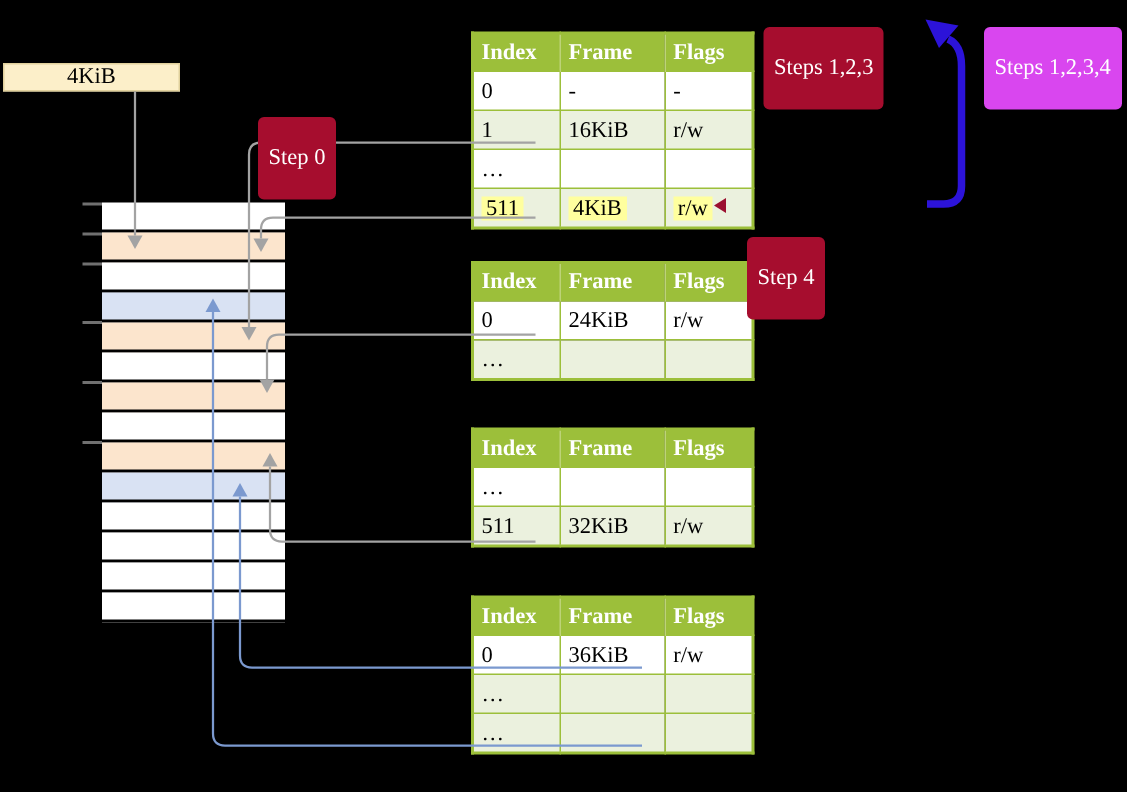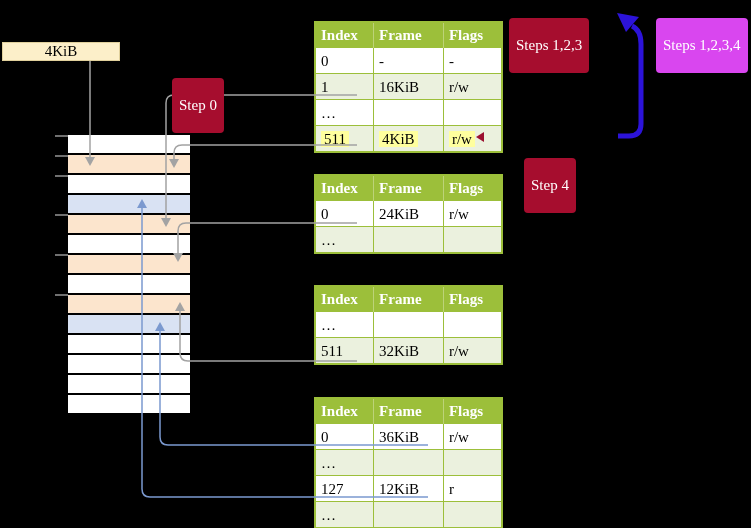--- a/index.html
+++ b/index.html
@@ -12,21 +12,21 @@
          text-align:center;font-size:15px;line-height:16px;color:#000;}
 
   
   .badge{position:absolute;color:#fff;font-size:15px;line-height:17px;
          padding:19px 7px;border-radius:4px;z-index:20;white-space:nowrap;}
   .badge.red{background:#a60d2e;}
   .badge.blue{background:#d946ef;}
   #step0{left:172px;top:42px;margin-top:36px;}
   #steps123{left:509px;top:18px;}
   #steps1234{left:656px;top:18px;}
-  #step4{left:524px;top:158px;}
+  #step4{left:498px;top:158px;}
 
   
   .memstrip{position:absolute;left:68px;top:135px;width:122px;z-index:1;}
   .mrow{height:20px;box-sizing:border-box;border-bottom:2px solid #000;}
   .c-white{background:#ffffff;}
   .c-peach{background:#fce5cd;}
   .c-blue{background:#d9e2f3;}
   .tick{position:absolute;left:55px;width:13px;height:2px;background:#707070;}
 
   
@@ -190,25 +190,20 @@
       <tr class="plain">
         <td>0</td>
         <td>36KiB</td>
         <td>r/w</td>
       </tr>
       <tr class="alt">
         <td>…</td>
         <td></td>
         <td></td>
       </tr>
-      <tr class="plain">
-        <td>127</td>
-        <td>12KiB</td>
-        <td>r</td>
-      </tr>
       <tr class="alt">
         <td>…</td>
         <td></td>
         <td></td>
       </tr>
     </tbody>
   </table>
 
   <svg class="overlay" width="751" height="528" viewBox="0 0 751 528">
 

